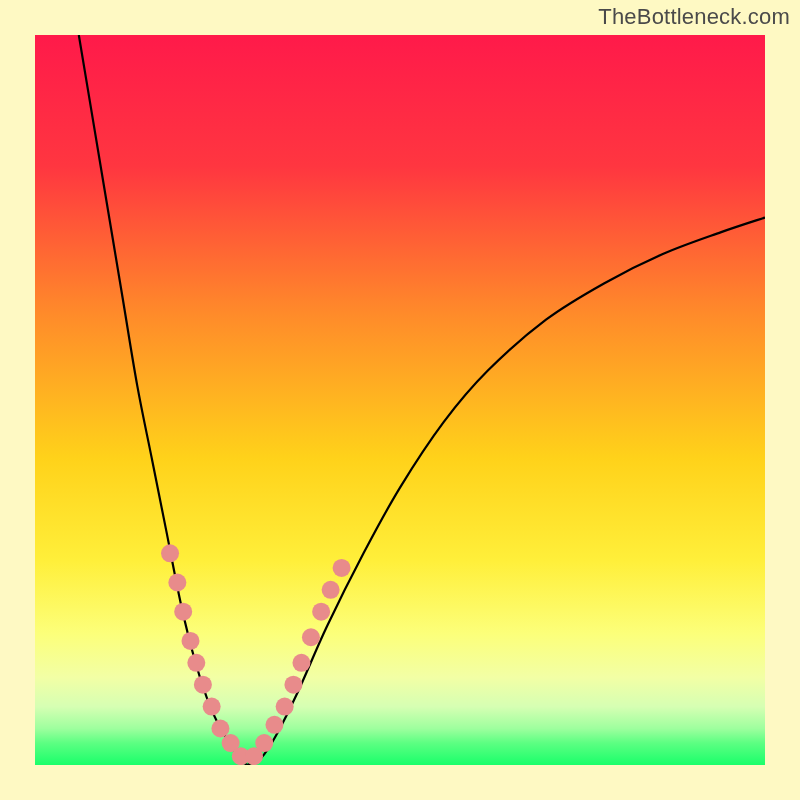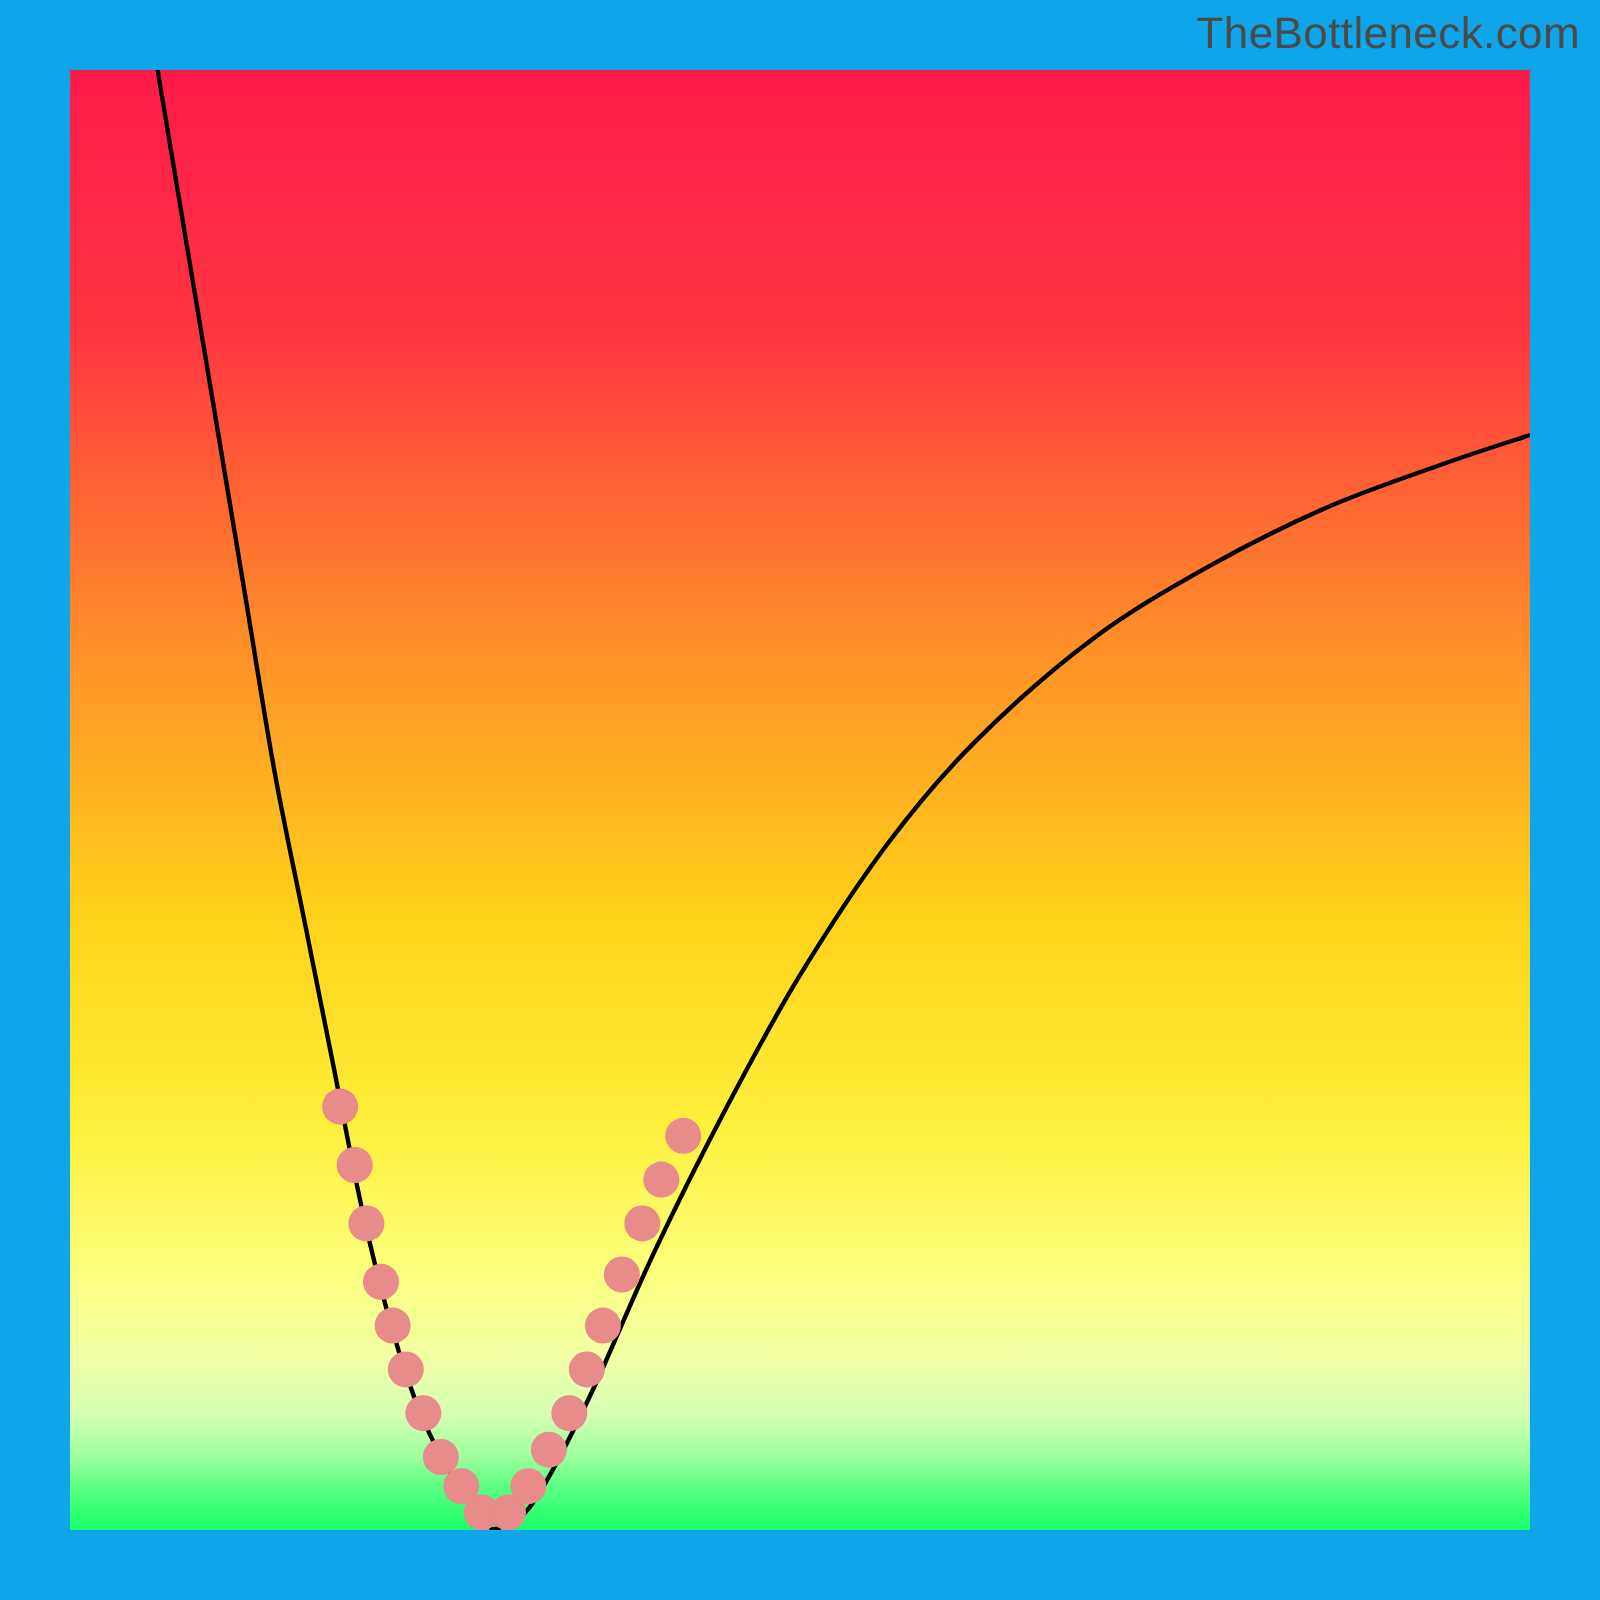--- a/index.html
+++ b/index.html
@@ -6,21 +6,21 @@
     margin: 0;
     padding: 0;
     width: 800px;
     height: 800px;
     overflow: hidden;
     font-family: Arial, Helvetica, sans-serif;
   }
   .outer-frame {
     width: 800px;
     height: 800px;
-    background: #0ea5e9;
+    background: #fef9c3;
     position: relative;
   }
   .watermark {
     position: absolute;
     top: 4px;
     right: 10px;
     color: #4a4a4a;
     font-size: 22px;
     font-weight: 500;
     letter-spacing: 0.2px;

